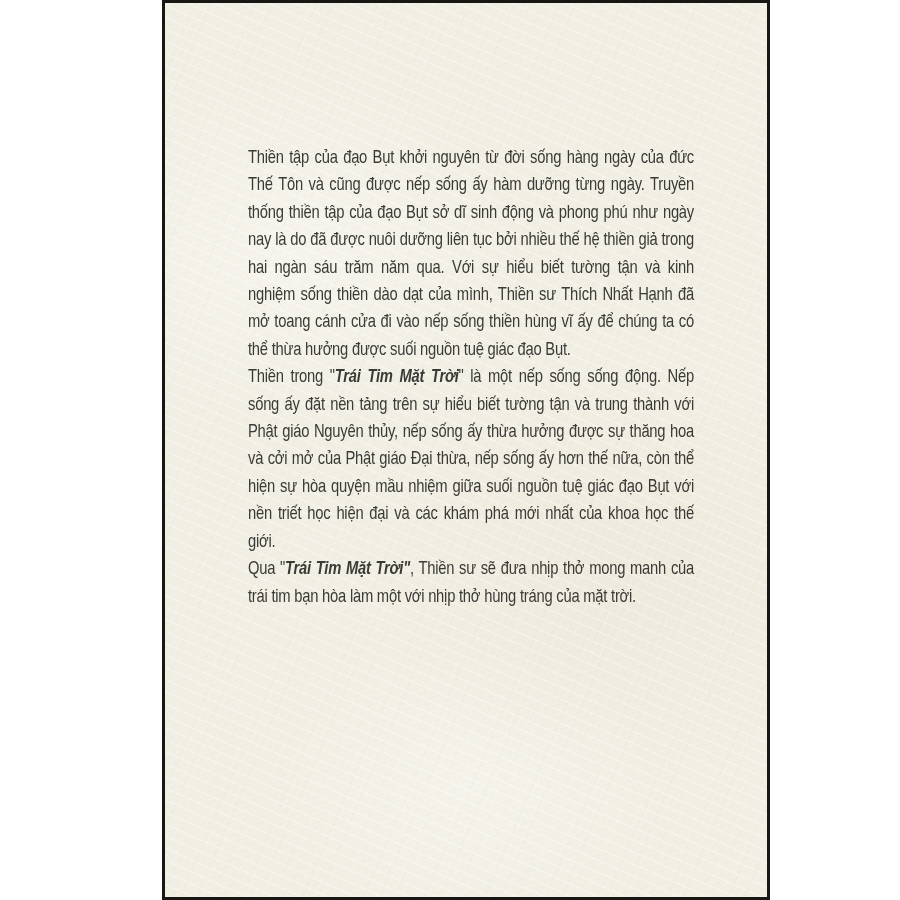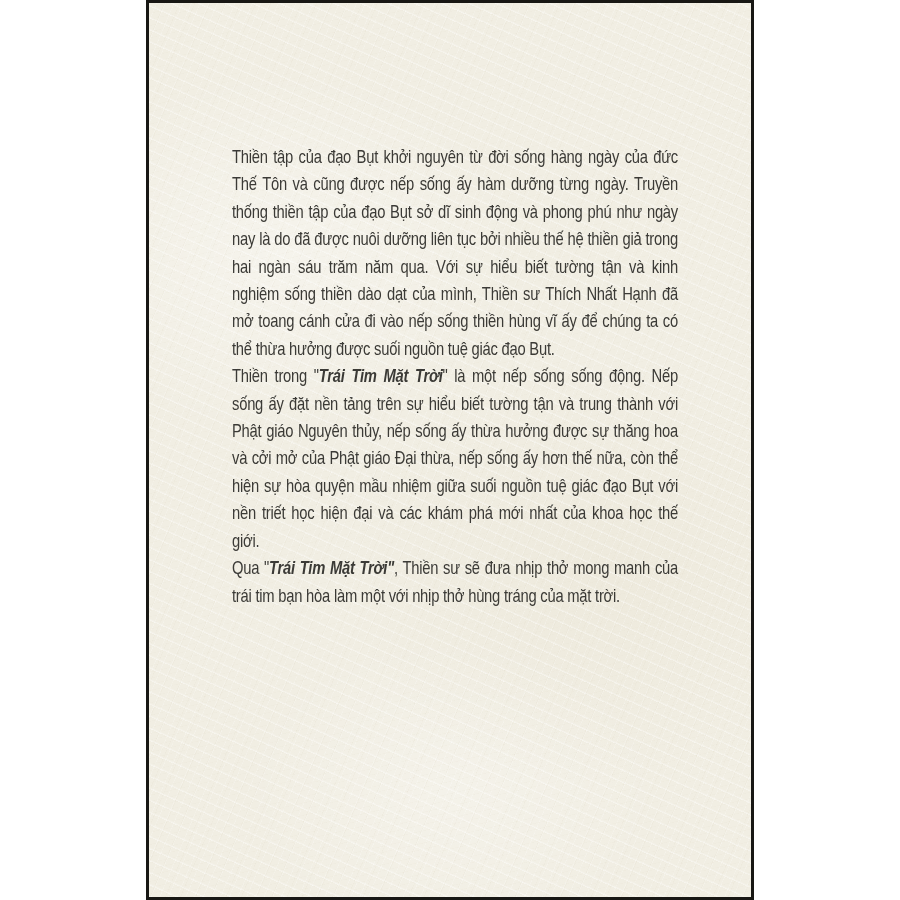--- a/index.html
+++ b/index.html
@@ -10,21 +10,21 @@
   .stage {
     position: relative;
     width: 900px;
     height: 900px;
     background: #ffffff;
     overflow: hidden;
     font-family: "Liberation Sans", sans-serif;
   }
   .cover-panel {
     position: absolute;
-    left: 146px;
+    left: 162px;
     top: 0;
     width: 608px;
     height: 900px;
     box-sizing: border-box;
     border: 3px solid #181714;
     background-color: #f1eee3;
     background-image:
       repeating-linear-gradient(24deg,  rgba(255,255,255,0.45) 0px, rgba(255,255,255,0) 2px, rgba(255,255,255,0) 11px),
       repeating-linear-gradient(-67deg, rgba(255,255,255,0.30) 0px, rgba(255,255,255,0) 1px, rgba(255,255,255,0) 8px),
       repeating-linear-gradient(113deg, rgba(221,214,194,0.22) 0px, rgba(221,214,194,0) 1px, rgba(221,214,194,0) 14px),

